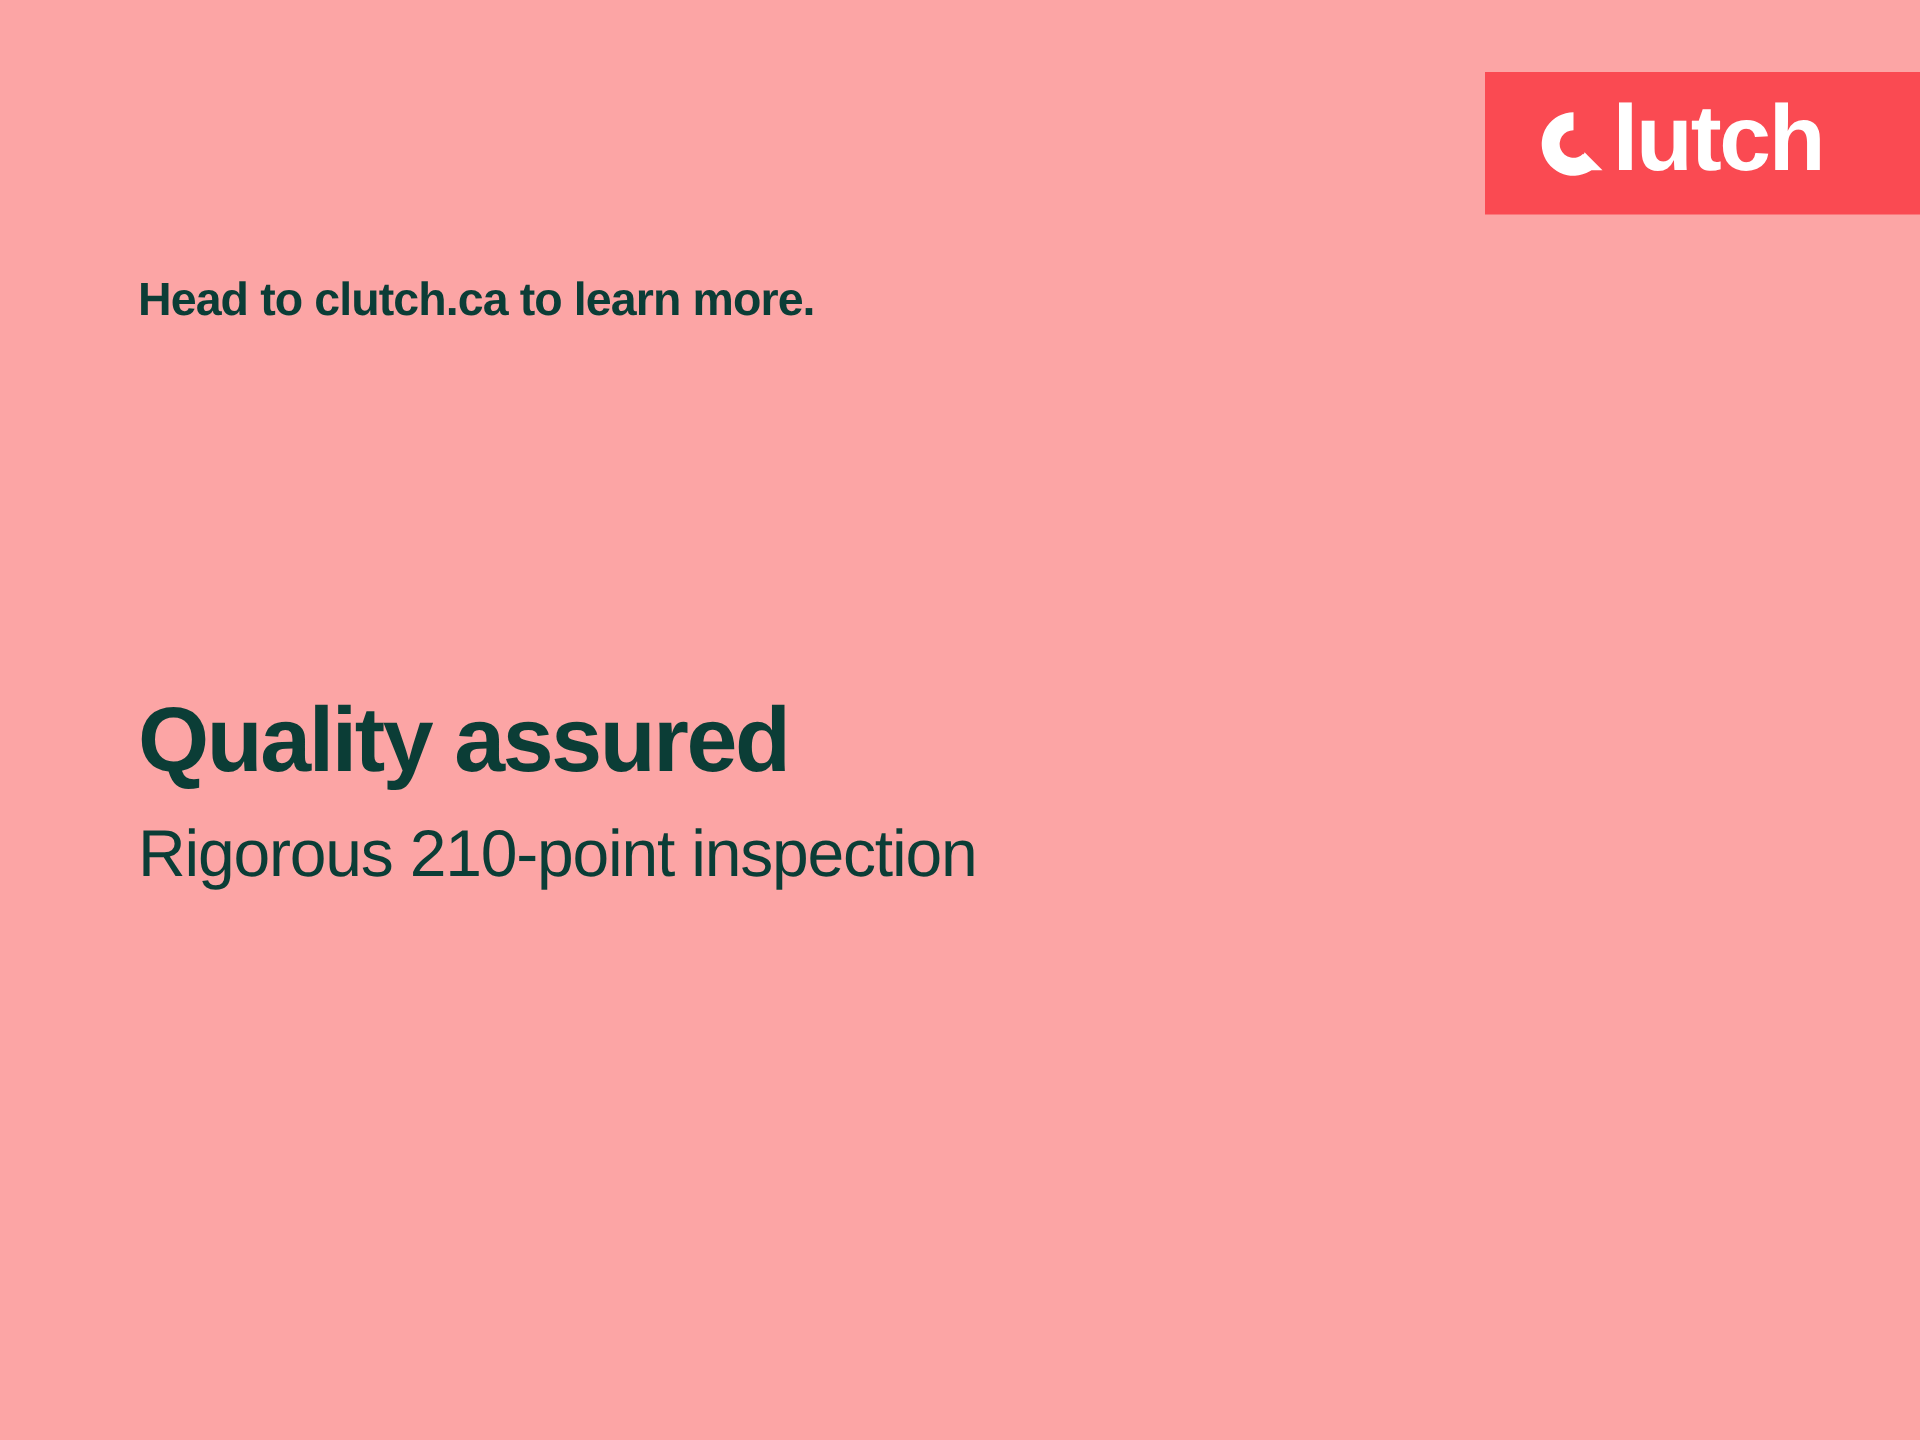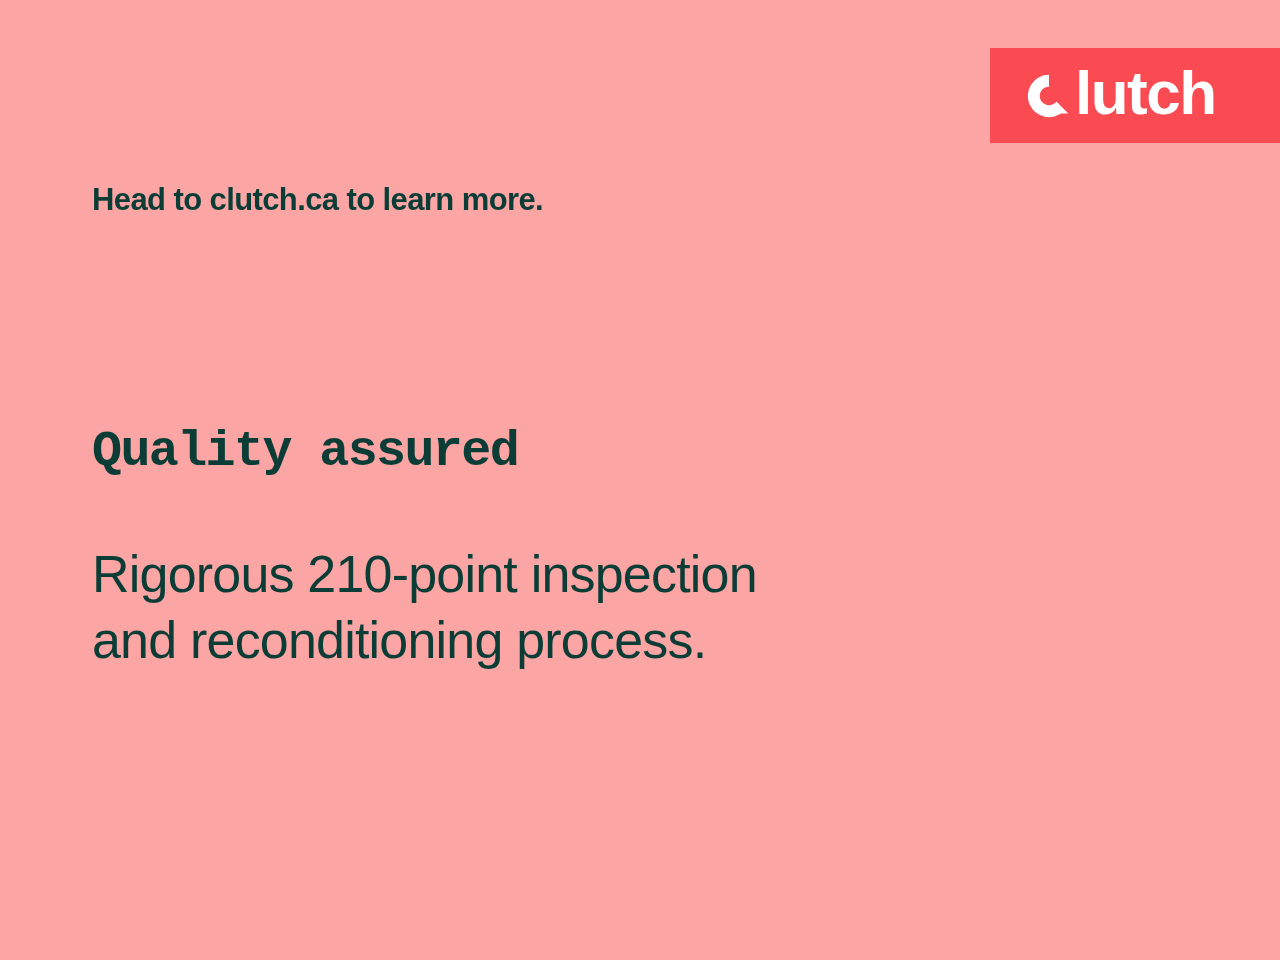--- a/index.html
+++ b/index.html
@@ -71,41 +71,41 @@
     font-size: 31px;
     font-weight: 700;
     letter-spacing: -0.6px;
     line-height: 1.15;
     white-space: nowrap;
   }
 
   .headline {
     position: absolute;
     left: 92px;
-    top: 426px;
+    top: 461px;
     margin: 0;
     color: #0b3d36;
-    font-size: 50px;
+    font-size: 61px;
     font-weight: 700;
     letter-spacing: -1.6px;
     line-height: 1.05;
     white-space: nowrap;
-    font-family: Liberation Mono, monospace;
   }
 
   .subcopy {
     position: absolute;
     left: 92px;
     top: 542px;
     margin: 0;
     color: #0b3d36;
-    font-size: 52px;
+    font-size: 44px;
     font-weight: 400;
     letter-spacing: -0.8px;
     line-height: 1.26;
+    text-align: center;
   }
   .subcopy .line {
     display: block;
     white-space: nowrap;
   }
 </style>
 </head>
 <body>
 
 <div class="slide">
@@ -125,16 +125,15 @@
       <span class="brand-wordmark">lutch</span>
     </div>
   </div>
 
   <p class="eyebrow">Head to clutch.ca to learn more.</p>
 
   <h1 class="headline">Quality assured</h1>
 
   <p class="subcopy">
     <span class="line">Rigorous 210-point inspection</span>
-    <span class="line">and reconditioning process.</span>
   </p>
 
 </div>
 
 </body></html>

